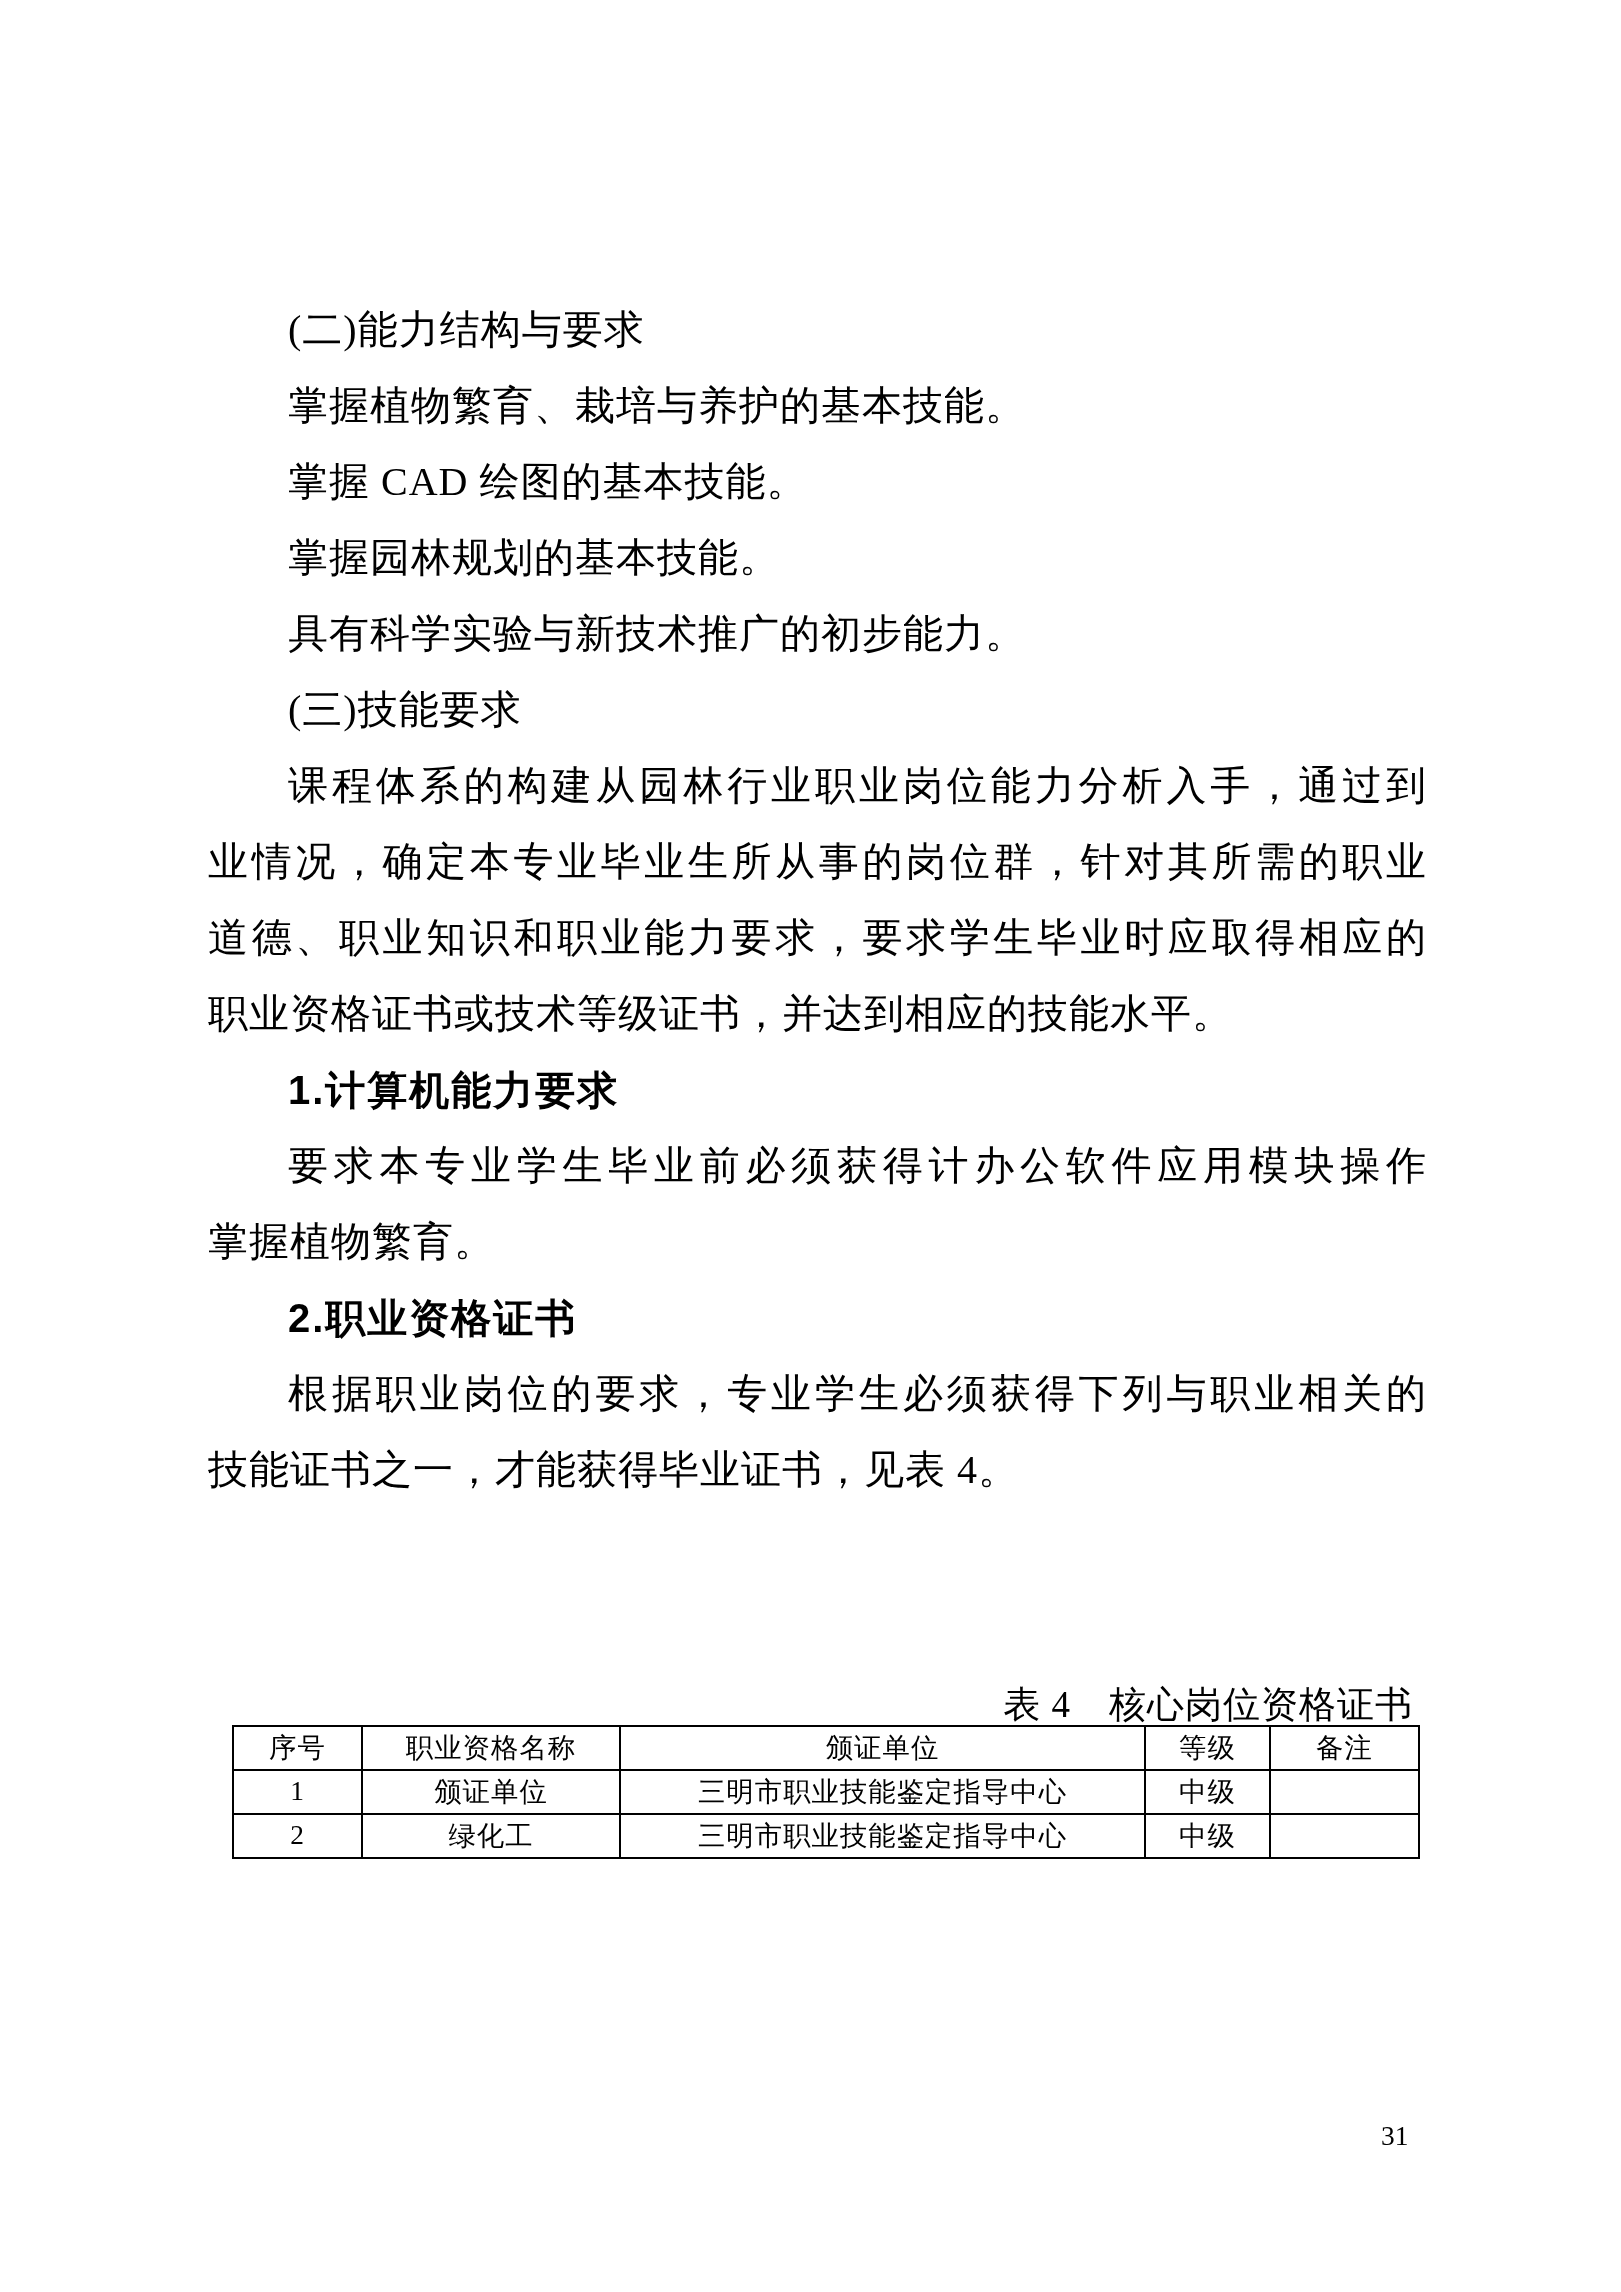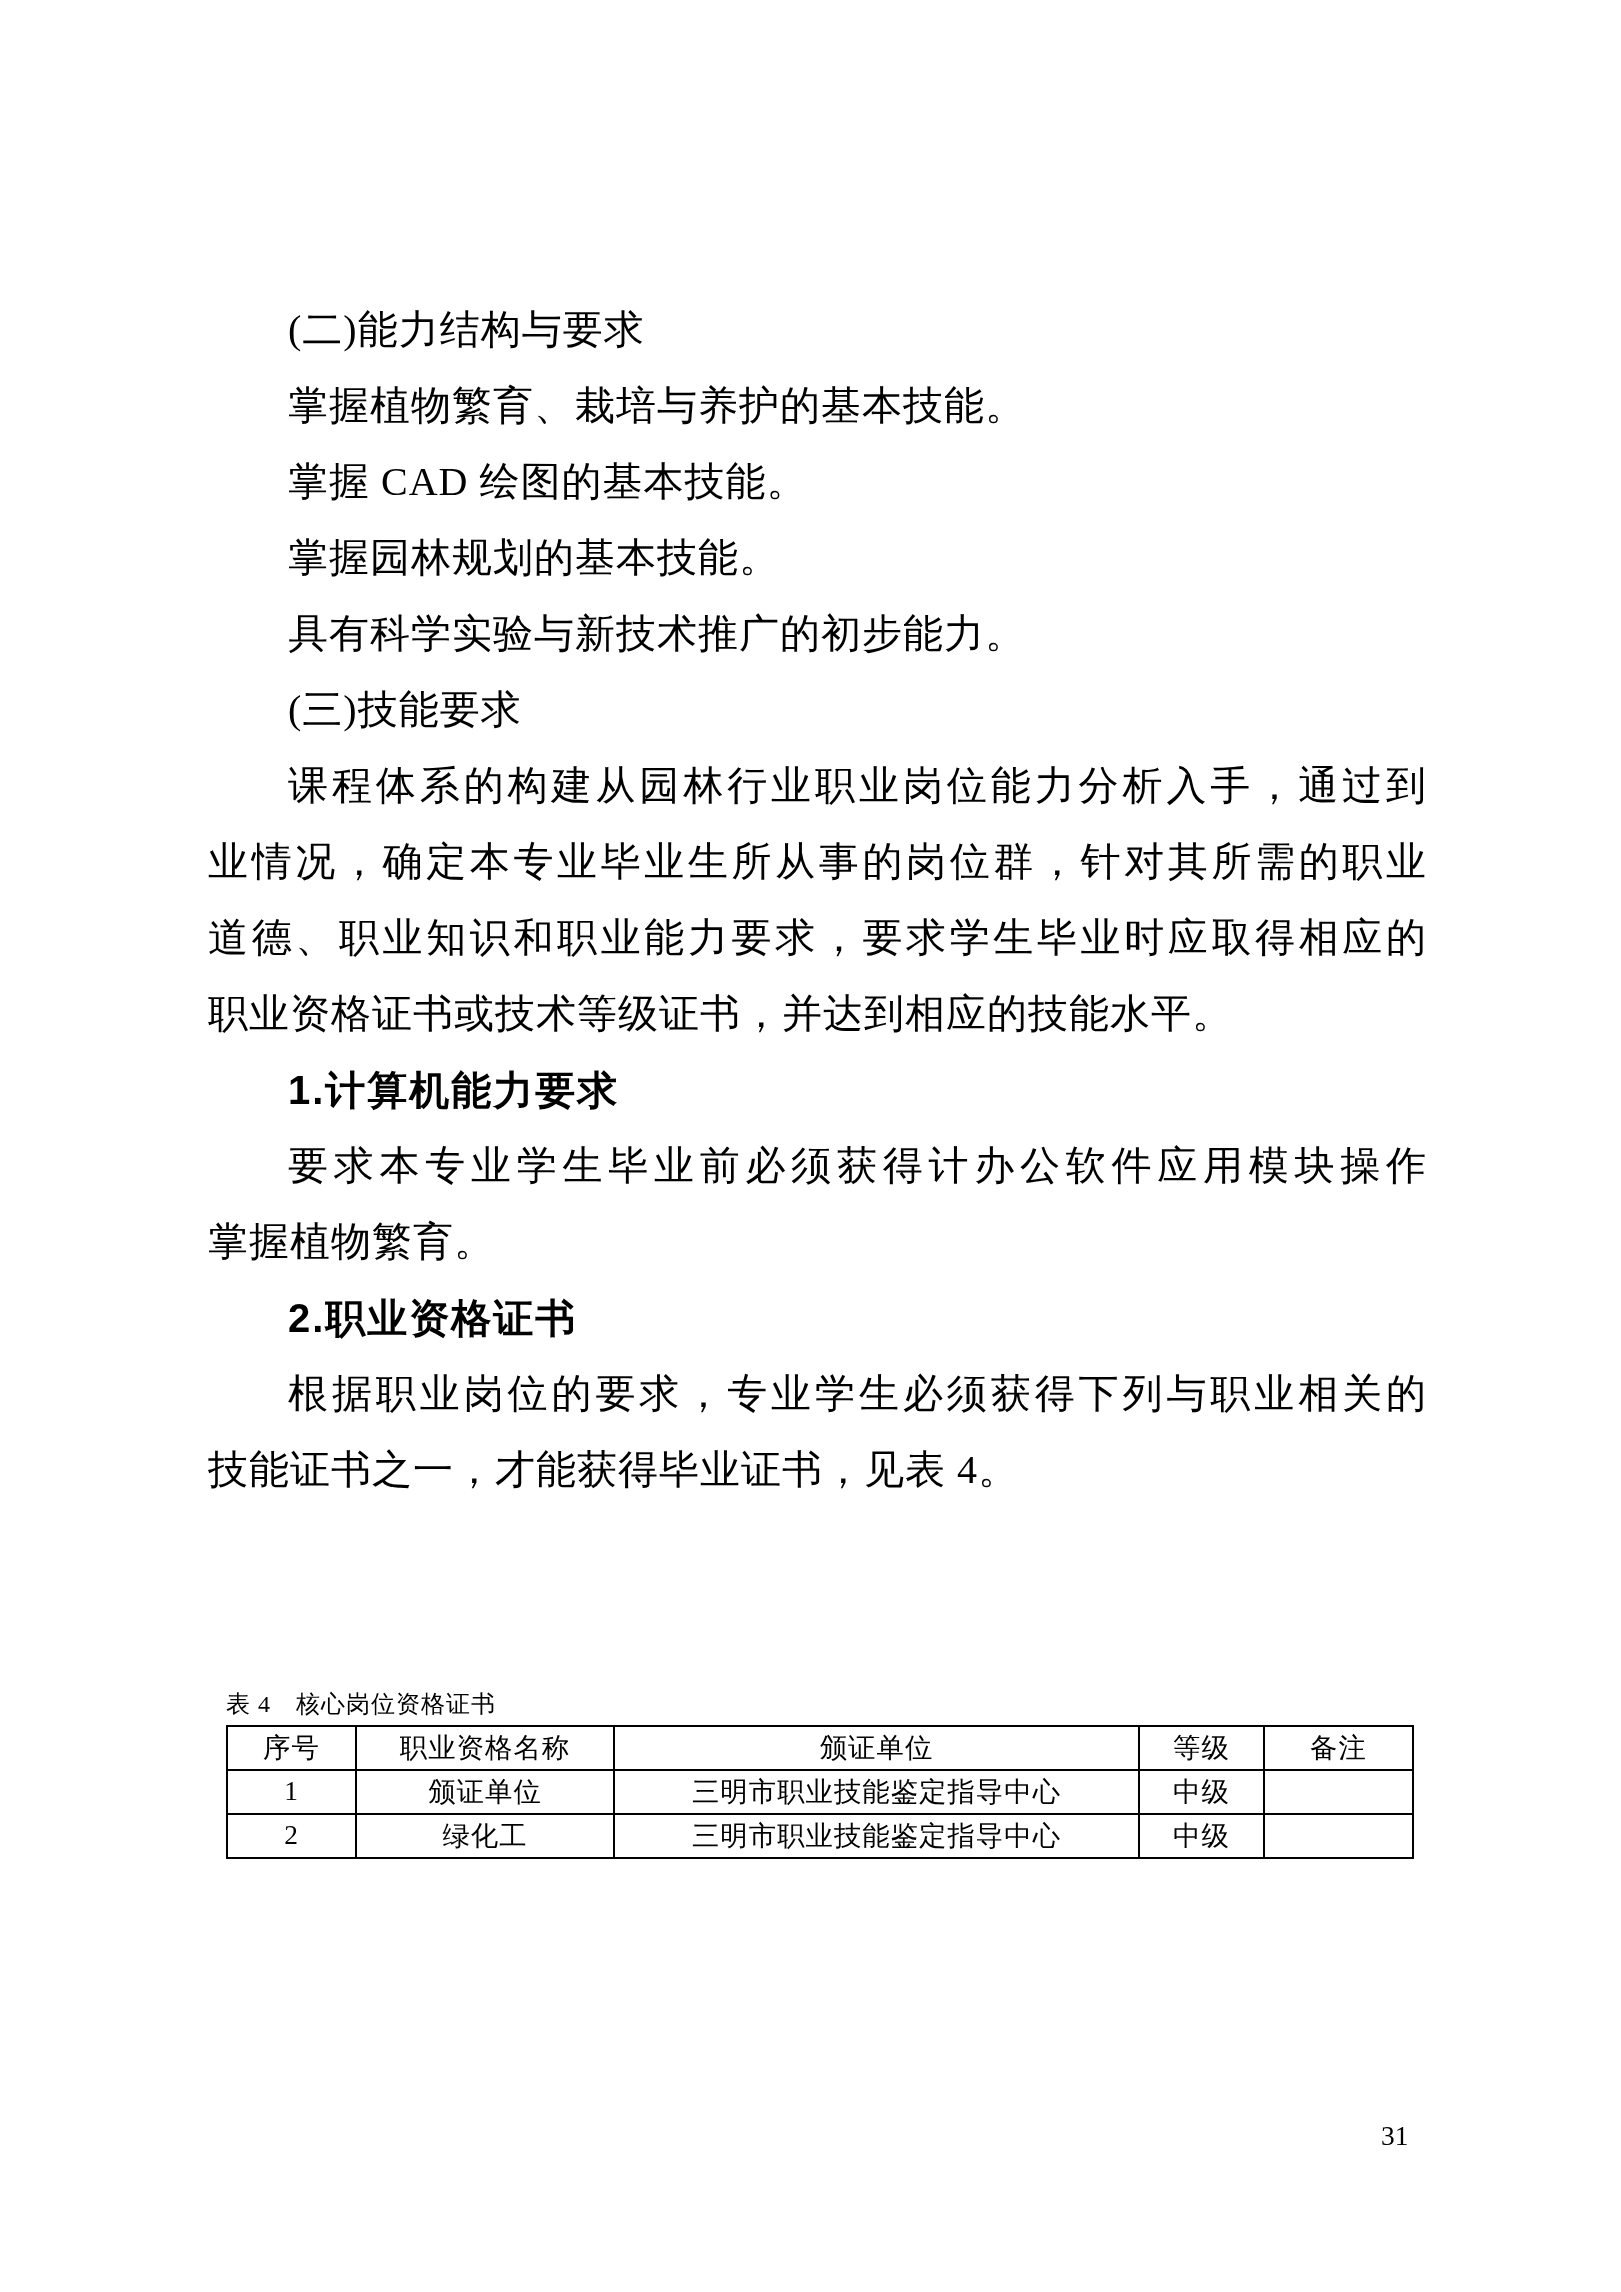--- a/index.html
+++ b/index.html
@@ -40,31 +40,32 @@
     font-weight: 700;
     letter-spacing: 2px;
   }
   .table-block {
     position: absolute;
     left: 226px;
     top: 1688px;
     width: 1187px;
   }
   .table-caption {
-    font-size: 24px;
+    font-size: 37px;
     height: 33px;
     line-height: 33px;
-    text-align: left;
+    text-align: right;
     letter-spacing: 1px;
   }
   table.cert-table {
     margin-top: 3.9px;
     width: 1187px;
     table-layout: fixed;
     border-collapse: collapse;
+    margin-left: 6px;
   }
   table.cert-table th,
   table.cert-table td {
     border: 2px solid #000000;
     font-size: 27.4px;
     font-weight: 400;
     text-align: center;
     vertical-align: middle;
     height: 44px;
     padding: 0;

